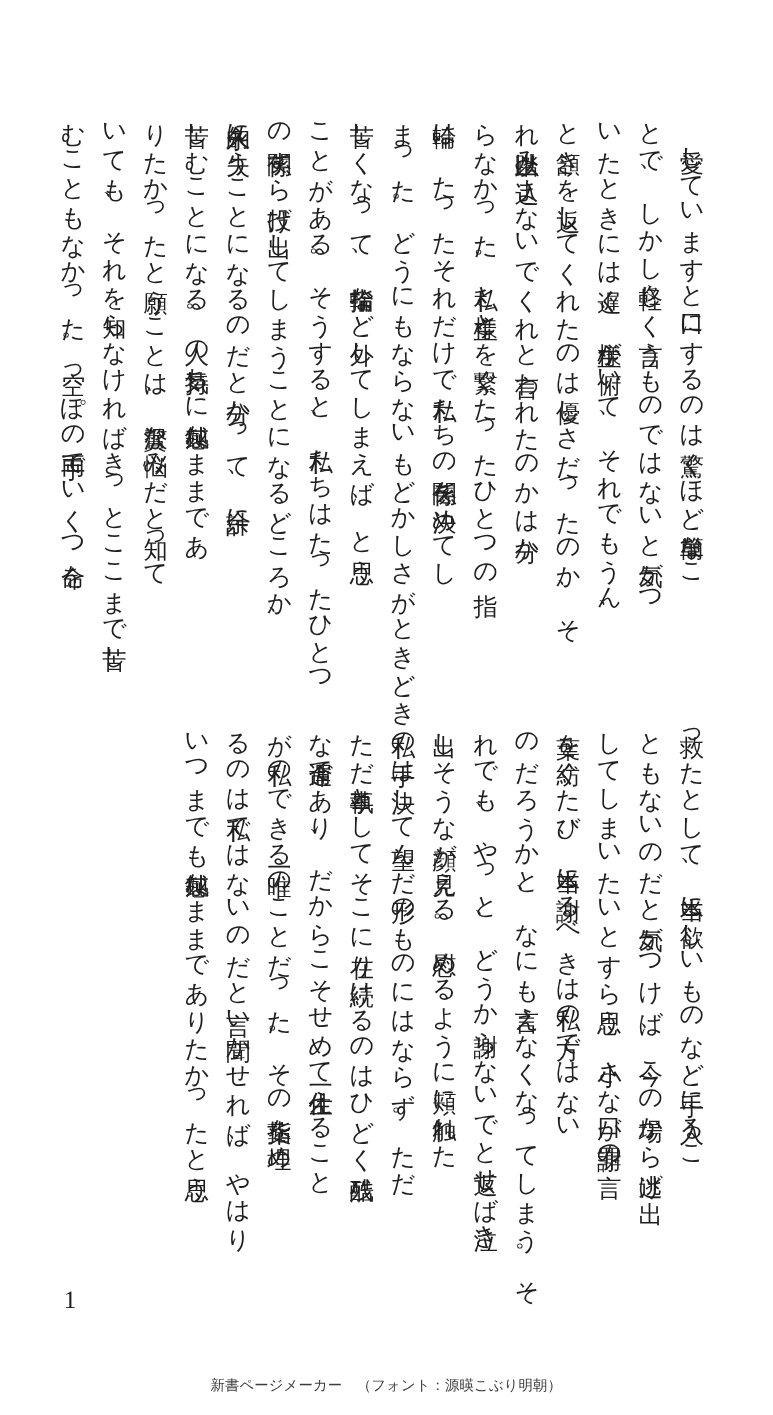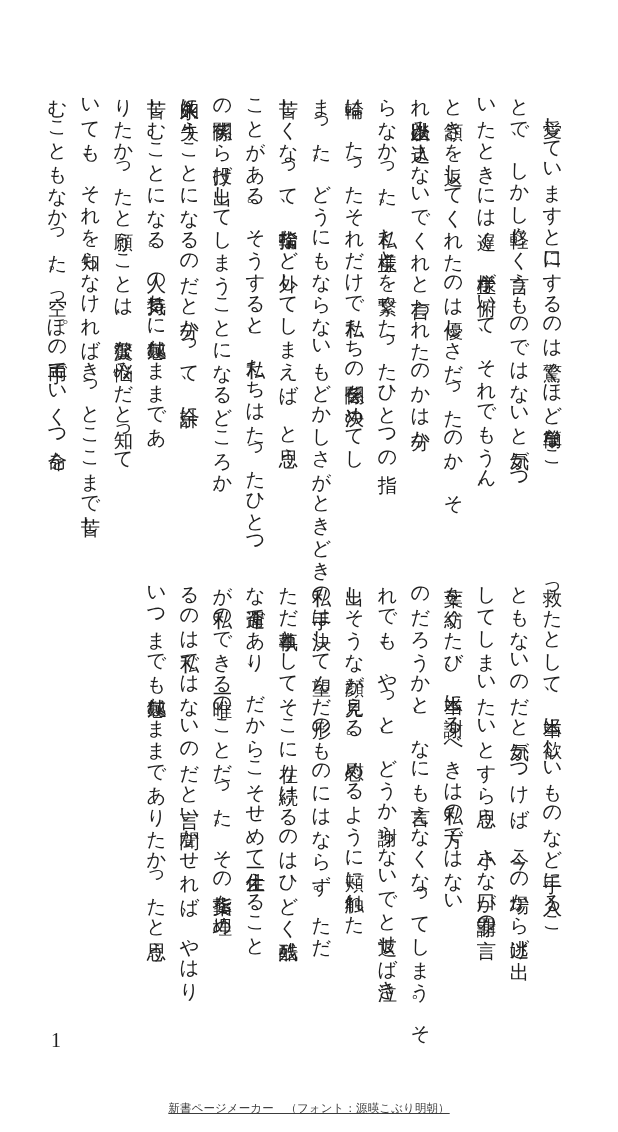--- a/index.html
+++ b/index.html
@@ -45,21 +45,20 @@
   }
   .footer-credit {
     position: absolute;
     left: 0;
     right: 0;
     top: 1101px;
     text-align: center;
     font-size: 11.5px;
     letter-spacing: 0.1px;
     color: #3c3c3c;
-    text-decoration: underline;
   }
 </style>
 </head>
 <body>
 
 <div class="book-page">
 
   <div class="vblock vblock-upper">
       <div class="vline">　愛していますと口にするのは驚くほど簡単なこ</div>
       <div class="vline">とで、しかし軽々しく言うものではないと気がつ</div>

